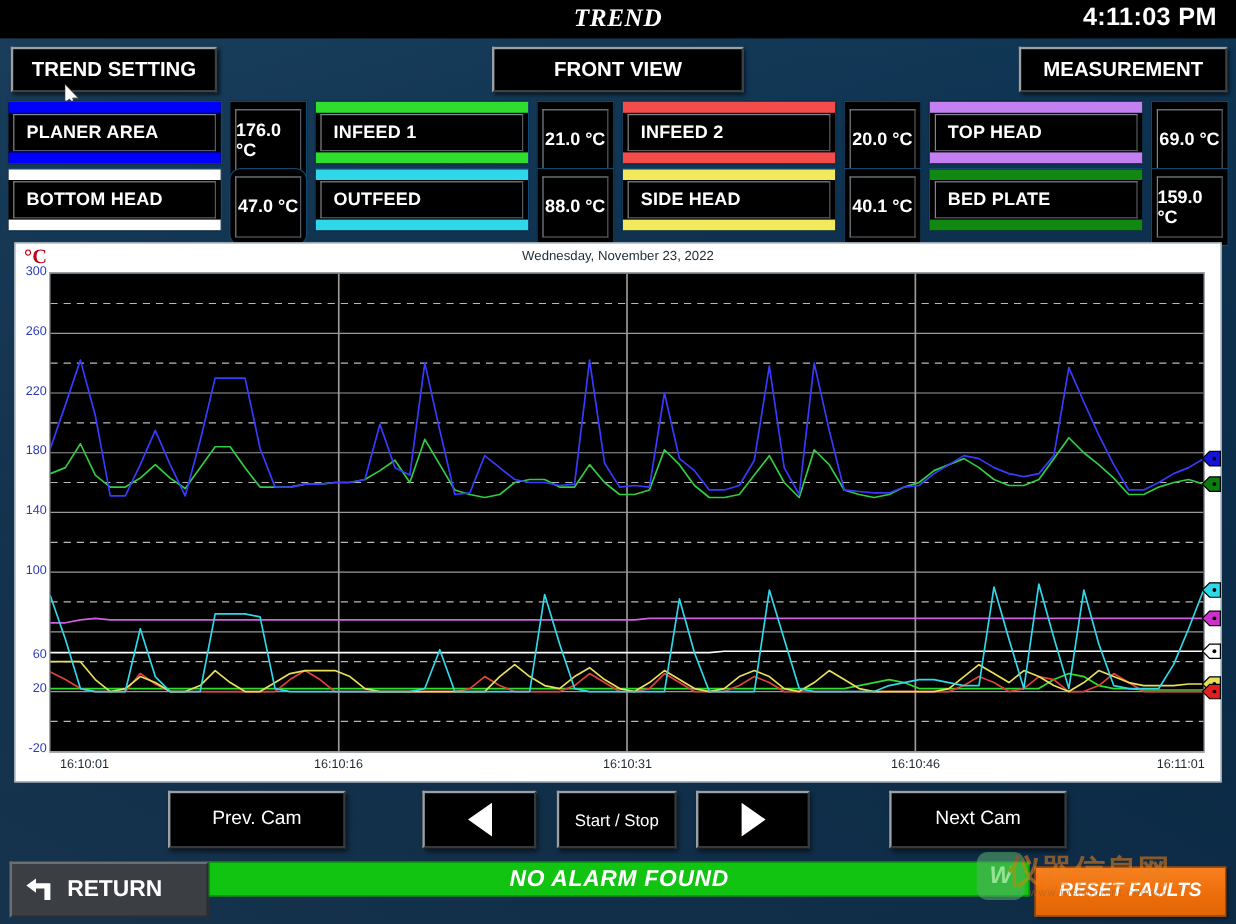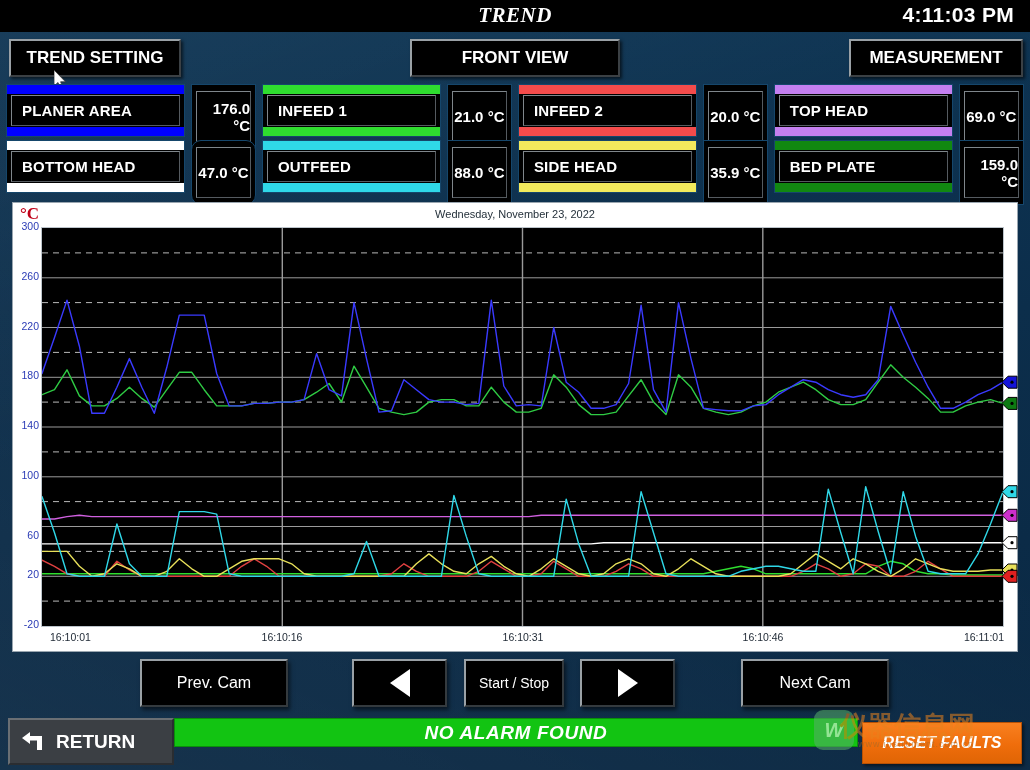--- a/index.html
+++ b/index.html
@@ -67,21 +67,20 @@
     display:flex; align-items:center; padding-left:10px;
   }
   .chan .lbl { color:#fff; font-size:15px; font-weight:bold; letter-spacing:0.2px; }
 
   .val {
     position:relative; height:65px; background:#000;
     border:1px solid #15466b;
     display:flex; align-items:center; justify-content:center;
     color:#fff; font-size:15px; font-weight:bold;
     cursor:default;
-    text-align:right;
   }
   .val .vbox {
     position:absolute; left:4px; right:4px; top:6px; bottom:6px;
     border:1px solid #555b60;
     border-top-color:#7f868b; border-left-color:#7f868b;
     display:flex; align-items:center; justify-content:center;
   }
   .sp { width:6px; height:53px; }
 
   
@@ -286,21 +285,21 @@
         <div class="chan" style="width: 186px;">
           <div class="bar" style="background: rgb(242, 234, 92);"></div>
           <div class="lblbox">
             <span class="lbl">SIDE HEAD</span>
           </div>
           <div class="bar" style="background: rgb(242, 234, 92);"></div>
         </div>
         <div class="sp"></div>
         <div class="val" style="width: 68px;">
           <div class="vbox">
-            <span>35.9 °C</span>
+            <span>40.1 °C</span>
           </div>
         </div>
         <div class="sp"></div>
         <div class="chan" style="width: 186px;">
           <div class="bar" style="background: rgb(17, 136, 17);"></div>
           <div class="lblbox">
             <span class="lbl">BED PLATE</span>
           </div>
           <div class="bar" style="background: rgb(17, 136, 17);"></div>
         </div>
@@ -346,21 +345,21 @@
           <polyline points="0.0,268.6 12.5,304.7 25.0,345.8 37.4,348.3 49.9,348.3 62.4,348.3 74.9,296.0 87.4,335.8 99.8,348.3 112.3,348.3 124.8,348.3 137.3,283.6 149.8,283.6 162.2,283.6 174.7,286.1 187.2,345.8 199.7,348.3 212.2,348.3 224.6,348.3 237.1,348.3 249.6,348.3 262.1,348.3 274.6,348.3 287.1,348.3 299.5,348.3 312.0,345.8 324.5,313.4 337.0,348.3 349.5,348.3 361.9,348.3 374.4,348.3 386.9,348.3 399.4,348.3 411.9,267.4 424.3,308.4 436.8,345.8 449.3,348.3 461.8,348.3 474.3,348.3 486.7,348.3 499.2,348.3 511.7,348.3 524.2,271.1 536.7,315.9 549.1,348.3 561.6,348.3 574.1,348.3 586.6,348.3 599.1,263.7 611.5,304.7 624.0,345.8 636.5,348.3 649.0,348.3 661.5,348.3 673.9,348.3 686.4,348.3 698.9,343.3 711.4,340.8 723.9,338.3 736.4,338.3 748.8,340.8 761.3,343.3 773.8,343.3 786.3,261.2 798.8,304.7 811.2,345.8 823.7,258.7 836.2,303.5 848.7,345.8 861.2,263.7 873.6,308.4 886.1,343.3 898.6,345.8 911.1,345.8 923.6,345.8 936.0,325.9 948.5,296.0 961.0,263.7" fill="none" stroke="#2fd8e8" stroke-width="1.4" stroke-linejoin="round" stroke-linecap="round"></polyline>
         </svg>
     </div>
     <div id="yaxis">
         <div class="ytick" style="left: 0px; top: 17px;">300</div>
         <div class="ytick" style="left: 0px; top: 67px;">260</div>
         <div class="ytick" style="left: 0px; top: 117px;">220</div>
         <div class="ytick" style="left: 0px; top: 166px;">180</div>
         <div class="ytick" style="left: 0px; top: 216px;">140</div>
         <div class="ytick" style="left: 0px; top: 266px;">100</div>
-        <div class="ytick" style="left: 0px; top: 326px;">60</div>
+        <div class="ytick" style="left: 0px; top: 336px;">60</div>
         <div class="ytick" style="left: 0px; top: 365px;">20</div>
         <div class="ytick" style="left: 0px; top: 415px;">-20</div>
       </div>
     <div id="xaxis">
         <div class="xtick" style="left: 37px; transform: none;">16:10:01</div>
         <div class="xtick" style="left: 269px;">16:10:16</div>
         <div class="xtick" style="left: 510px;">16:10:31</div>
         <div class="xtick" style="left: 750px;">16:10:46</div>
         <div class="xtick" style="left: 991px; transform: translateX(-100%);">16:11:01</div>
       </div>

